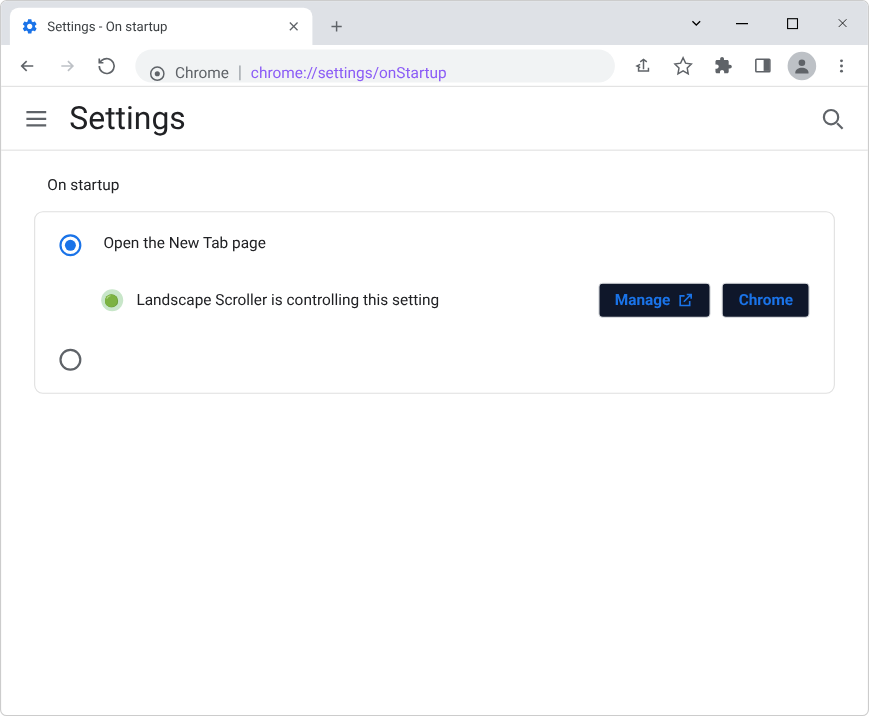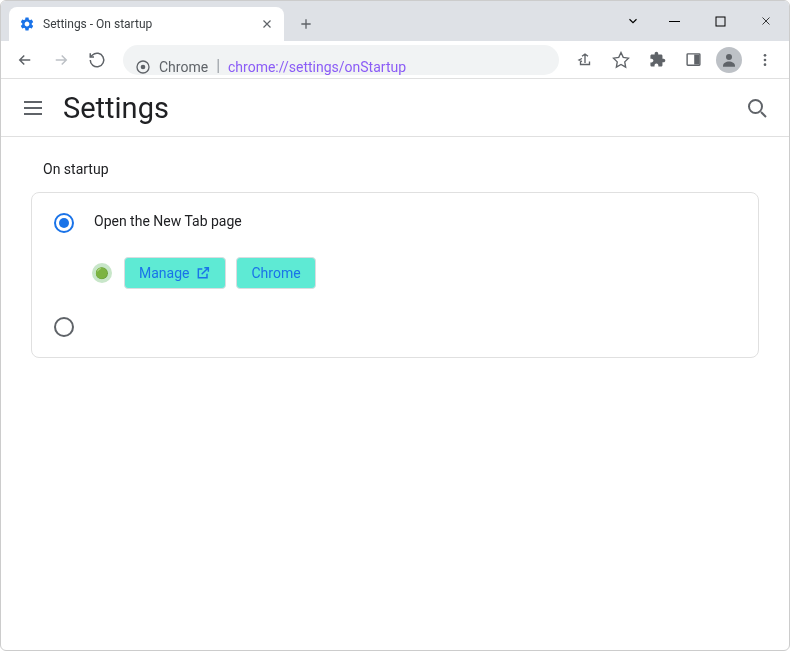--- a/index.html
+++ b/index.html
@@ -40,21 +40,21 @@
   .card { border: 1px solid #e0e0e0; border-radius: 8px; background: #fff; padding: 6px 0; }
   .row { display: flex; padding: 14px 22px; gap: 20px; }
   .radio { width: 20px; height: 20px; border: 2px solid #5f6368; border-radius: 50%; flex-shrink: 0; position: relative; cursor: pointer; }
   .radio.checked { border-color: #1a73e8; }
   .radio.checked::after { content: ''; position: absolute; top: 3px; left: 3px; width: 10px; height: 10px; background: #1a73e8; border-radius: 50%; }
   .row-label { font-size: 14px; color: #202124; }
   .ext-row { padding: 10px 22px 14px 60px; display: flex; align-items: center; gap: 12px; }
   .ext-icon { width: 20px; height: 20px; border-radius: 50%; background: #c8e6c9; display: flex; align-items: center; justify-content: center; font-size: 11px; }
   .ext-text { font-size: 14px; color: #202124; flex: 1; }
   .ext-btns { display: flex; gap: 10px; }
-  .btn { border: 1px solid #dadce0; background: #5eead4; color: #1a73e8; font-size: 14px; padding: 7px 14px; border-radius: 4px; cursor: pointer; display: flex; align-items: flex-end; gap: 6px; font-weight: 400; }
+  .btn { border: 1px solid #dadce0; background: #0f172a; color: #1a73e8; font-size: 14px; padding: 7px 14px; border-radius: 4px; cursor: pointer; display: flex; align-items: flex-end; gap: 6px; font-weight: 700; }
   .launch-ic { width: 16px; height: 16px; }
   
   svg { display: block; }
 </style>
 </head>
 <body>
 
 <div class="titlebar">
   <div class="tab">
     <span>
@@ -183,20 +183,21 @@
   <div class="section-title">On startup</div>
   <div class="card">
 
     <div class="row">
       <div class="radio checked"></div>
       <div class="row-label">Open the New Tab page</div>
     </div>
 
     <div class="ext-row">
       <div class="ext-icon">🟢</div>
+      <div class="ext-text">Landscape Scroller is controlling this setting</div>
       <div class="ext-btns">
         <button class="btn">
           <span>Manage</span>
           <span>
             <svg class="launch-ic" viewBox="0 0 24 24" stroke="currentColor" stroke-width="2.2" fill="none">
                 <path d="M18 13v6H5V6h6M14 4h6v6M20 4L10 14"></path>
               </svg>
           </span>
         </button>
         <button class="btn">

